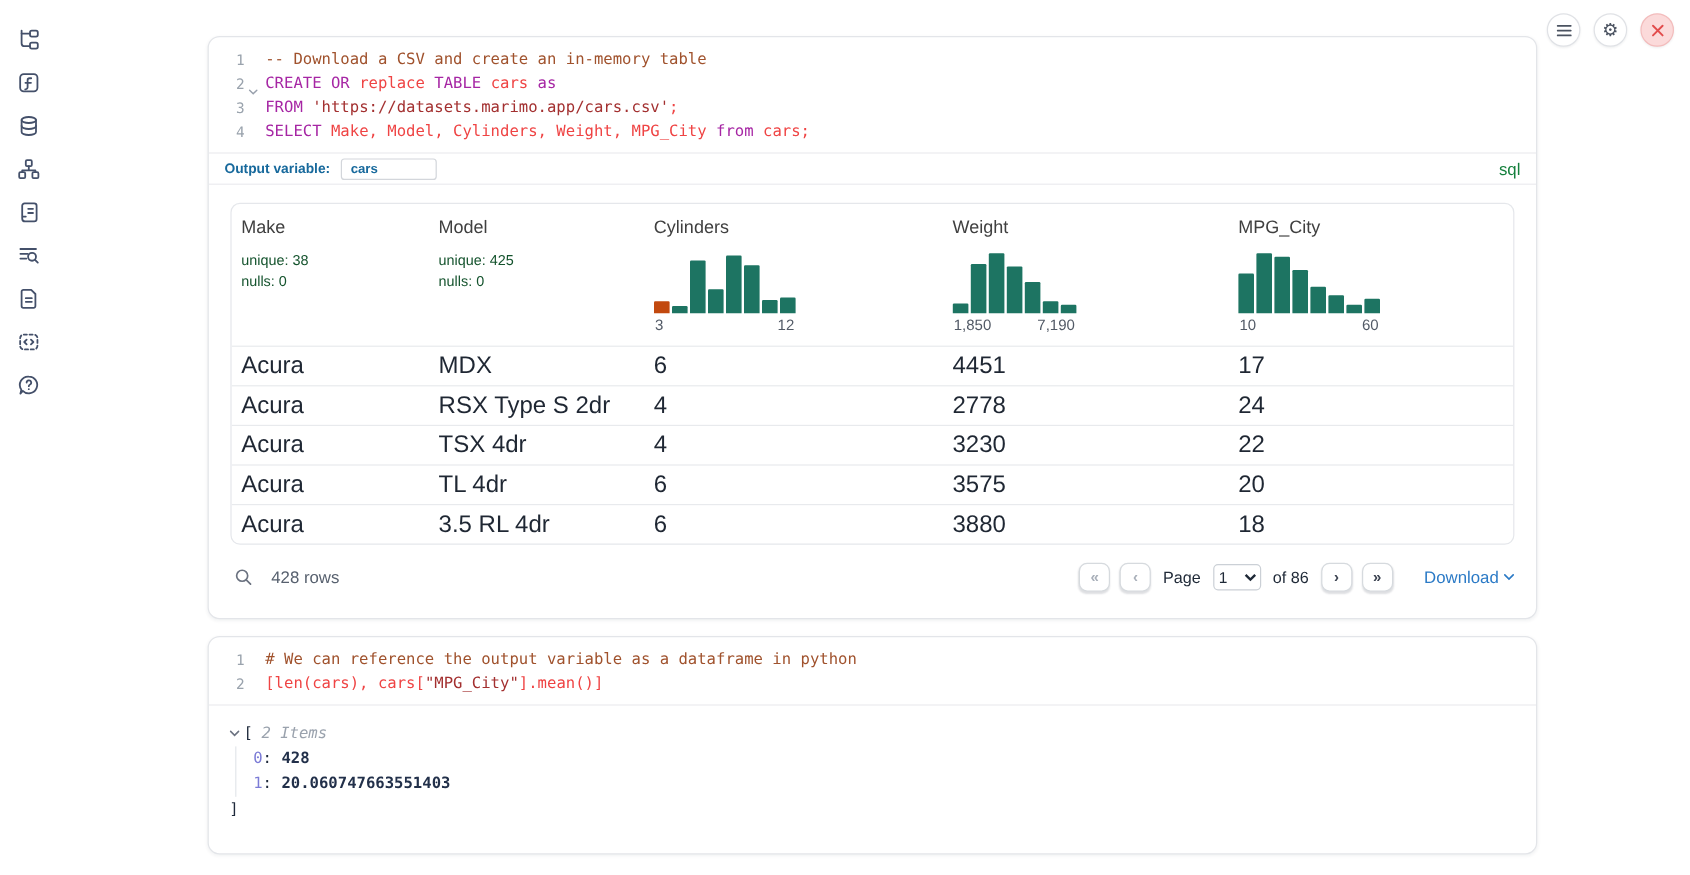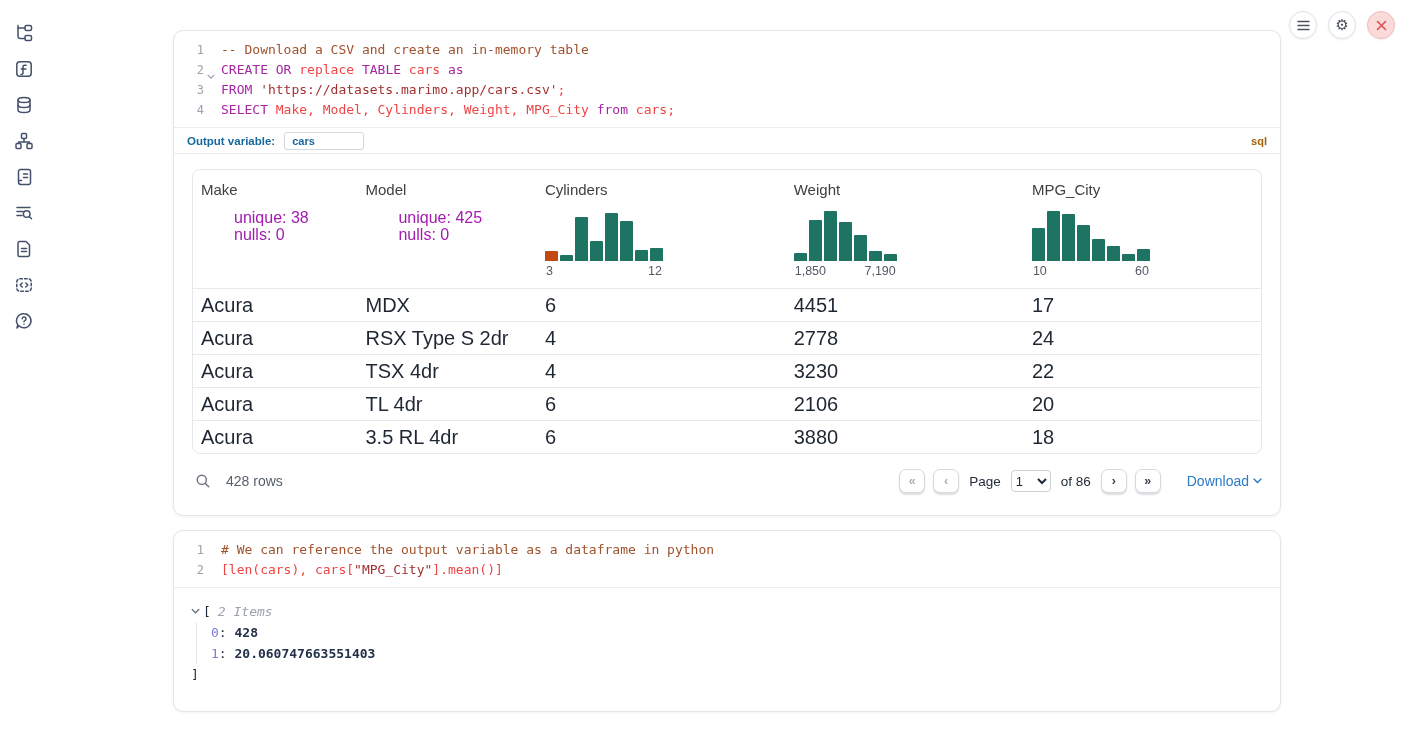--- a/index.html
+++ b/index.html
@@ -41,28 +41,28 @@
   .tok-str { color:#a33030; }
   .tok-plain { color:#ef4444; }
 
   
   .outvar-bar { height:27px; border-top:1px solid #ececef; border-bottom:1px solid #ececef;
                 display:flex; align-items:center; padding:0 13px; }
   .outvar-label { font-size:11.5px; font-weight:bold; color:#17699c; }
   .outvar-input { width:80px; height:18px; margin-left:9px; border:1px solid #d3d6db;
                   border-radius:3px; font-family:"Liberation Sans",sans-serif;
                   font-size:11px; font-weight:bold; color:#17699c; padding:0 7px; }
-  .lang-badge { margin-left:auto; font-size:11px; font-weight:bold; color:#a16207; }
+  .lang-badge { margin-left:auto; font-size:14px; font-weight:normal; color:#15803d; }
 
   
   .table-wrap { margin:15px 18px 0; border:1px solid #e5e7eb; border-radius:8px; overflow:hidden; }
   .tgrid { display:grid; grid-template-columns:15.4% 16.8% 23.3% 22.3% 22.2%; }
   .th { height:118px; padding:11px 8px 10px; display:flex; flex-direction:column; cursor:pointer; }
   .th-title { font-size:15px; color:#404040; }
-  .th-stats { margin-top:11px; font-size:16px; color:#a21caf; line-height:17px;margin-left:33px; }
+  .th-stats { margin-top:11px; font-size:12px; color:#14532d; line-height:17px; }
   .hist { margin-top:auto; width:-moz-fit-content; width:fit-content; }
   .hist-bars { display:flex; align-items:flex-end; gap:2px; height:52px; }
   .hist-bar { width:13px; border-radius:1px 1px 0 0; }
   .hist-axis { display:flex; justify-content:space-between; font-size:12.5px;
                color:#525a66; margin-top:3px; padding:0 1px; }
   .trow { border-top:1px solid #e8eaed; height:33px; align-items:center;
           font-size:20px; color:#1f2733; }
   .td { padding:0 8px; overflow:hidden; white-space:nowrap; }
 
   
@@ -294,21 +294,21 @@
           <div class="td">Acura</div>
           <div class="td">TSX 4dr</div>
           <div class="td">4</div>
           <div class="td">3230</div>
           <div class="td">22</div>
         </div>
         <div class="tgrid trow">
           <div class="td">Acura</div>
           <div class="td">TL 4dr</div>
           <div class="td">6</div>
-          <div class="td">2106</div>
+          <div class="td">3575</div>
           <div class="td">20</div>
         </div>
         <div class="tgrid trow">
           <div class="td">Acura</div>
           <div class="td">3.5 RL 4dr</div>
           <div class="td">6</div>
           <div class="td">3880</div>
           <div class="td">18</div>
         </div>
       </div>

